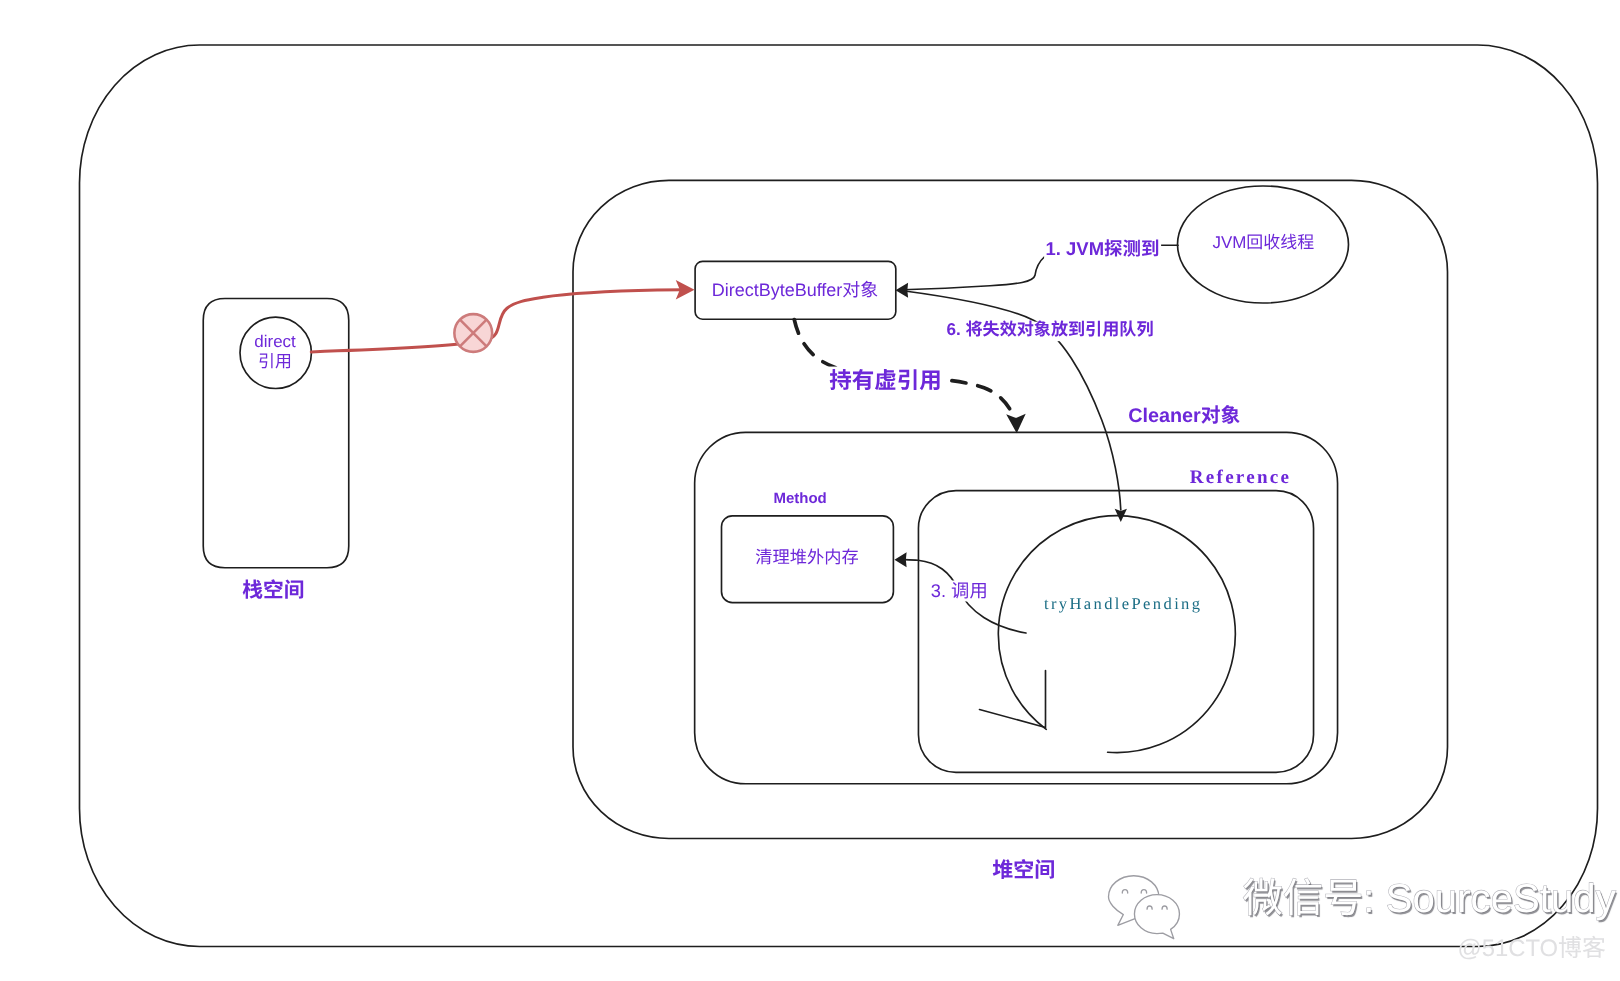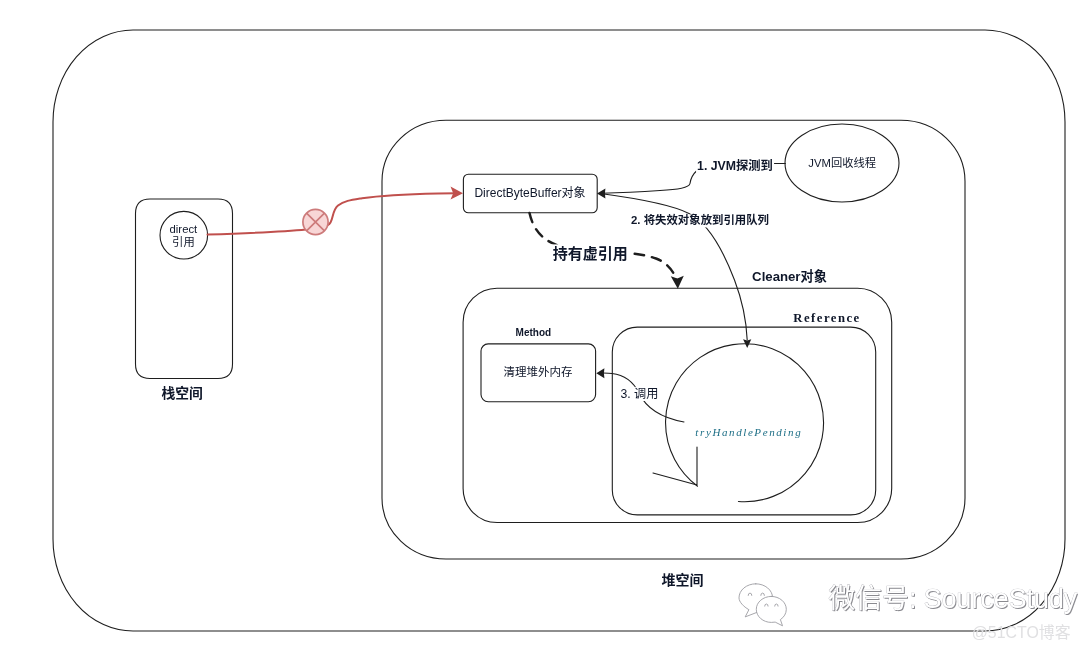--- a/index.html
+++ b/index.html
@@ -2,21 +2,21 @@
 <html><head>
 <meta charset="utf-8">
 <title>JVM DirectByteBuffer Cleaner diagram</title>
 <style>
   html,body{margin:0;padding:0;background:#ffffff;}
   body{width:1080px;height:654px;overflow:hidden;
        font-family:"Liberation Sans", sans-serif;}
   #canvas{position:relative;width:1080px;height:654px;background:#fff;
            -webkit-font-smoothing:antialiased;}
   svg.layer{position:absolute;left:0;top:0;width:1080px;height:654px;}
-  .lbl{position:absolute;white-space:nowrap;color:#0f172a;
+  .lbl{position:absolute;white-space:nowrap;color:#6d28d9;
        font-family:"Liberation Sans","Noto Sans CJK SC",sans-serif;
        line-height:1.15;}
   .ctr{transform:translate(-50%,-50%);}
   .b{font-weight:700;}
   .mono{font-family:"Liberation Serif","Noto Sans CJK SC",serif;letter-spacing:1.5px;}
   .code{font-family:"Liberation Serif",serif;letter-spacing:1.6px;color:#1b6d85;}
   .wmk{color:#ffffff;-webkit-text-stroke:0.7px #b4b4ba;paint-order:stroke fill;
        text-shadow:1px 1px 0.5px rgba(105,105,112,0.75);}
 </style>
 </head>
@@ -72,29 +72,29 @@
   <div class="lbl ctr" style="left:183.4px;top:235.7px;font-size:11.3px;text-align:center;line-height:13.4px;">
     <div>direct</div>
     <div>引用</div>
   </div>
   <div class="lbl ctr b" style="left:182.2px;top:393.5px;font-size:13.8px;">栈空间</div>
 
   <div class="lbl ctr" style="left:530px;top:193.5px;font-size:12px;">DirectByteBuffer对象</div>
   <div class="lbl ctr" style="left:842.2px;top:163px;font-size:11.3px;">JVM回收线程</div>
 
   <div class="lbl ctr b" style="left:735px;top:165.5px;font-size:12.3px;background:#fff;padding:0 1px;">1. JVM探测到</div>
-  <div class="lbl ctr b" style="left:700px;top:221px;font-size:11.4px;background:#fff;padding:0 1px;">2. 将失效对象放到引用队列</div>
+  <div class="lbl ctr b" style="left:700px;top:221px;font-size:11.4px;background:#fff;padding:0 1px;">6. 将失效对象放到引用队列</div>
   <div class="lbl ctr b" style="left:590.3px;top:253.5px;font-size:15px;background:#fff;padding:1px 2px;">持有虚引用</div>
   <div class="lbl ctr" style="left:639.5px;top:394.3px;font-size:12.2px;background:#fff;padding:0 1px;">3. 调用</div>
 
   <div class="lbl ctr b" style="left:789.5px;top:276.5px;font-size:13.2px;">Cleaner对象</div>
   <div class="lbl ctr b mono" style="left:799px;top:318px;font-size:12.7px;margin-left:28px;">Reference</div>
   <div class="lbl ctr b" style="left:533.4px;top:333px;font-size:10px;">Method</div>
   <div class="lbl ctr" style="left:538px;top:372.5px;font-size:11.5px;">清理堆外内存</div>
-  <div class="lbl ctr code" style="left:748.8px;top:432px;font-size:11px;font-style:italic;">tryHandlePending</div>
+  <div class="lbl ctr code" style="left:748.8px;top:403px;font-size:11px;">tryHandlePending</div>
   <div class="lbl ctr b" style="left:682.5px;top:579.5px;font-size:14px;">堆空间</div>
 
   <div class="lbl wmk" style="left:792.5px;top:583.5px;font-size:26.8px;margin-left:36px;">微信号: SourceStudy</div>
   <div class="lbl" style="left:971.7px;top:624px;font-size:15.9px;color:#e0e0e2;">@51CTO博客</div>
 
   <svg class="layer" viewBox="0 0 1080 654">
     <g fill="#fff" stroke="#9d9da3" stroke-width="0.9" stroke-linejoin="round" stroke-linecap="round">
       <path d="M 755.8 583.8 C 765.1 583.8 772.6 590.1 772.6 597.9 C 772.6 602.3 770.2 606.2 766.5 608.8 C 764.2 610.3 761.4 611.4 758.4 611.8 L 745.2 616.9 L 748.9 609.7 C 743.5 606.6 739 601.9 739 597.9 C 739 590.1 746.5 583.8 755.8 583.8 Z"></path>
       <path fill="none" d="M 748.2 595.4 A 1.8 2.3 0 0 1 751.8 595.4"></path>
       <path fill="none" d="M 760.8 595.4 A 1.8 2.3 0 0 1 764.4 595.4"></path>

